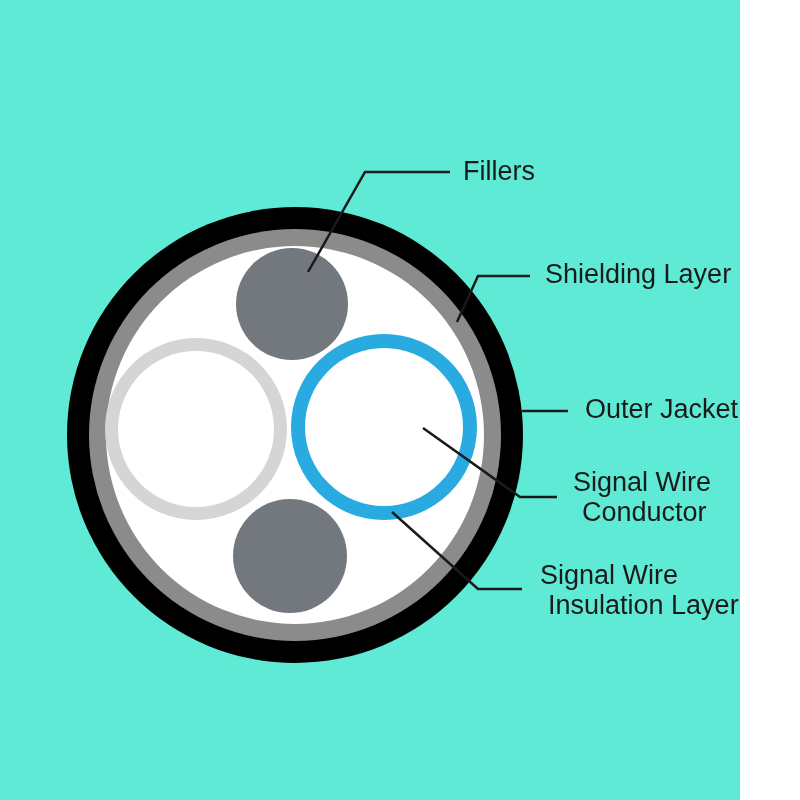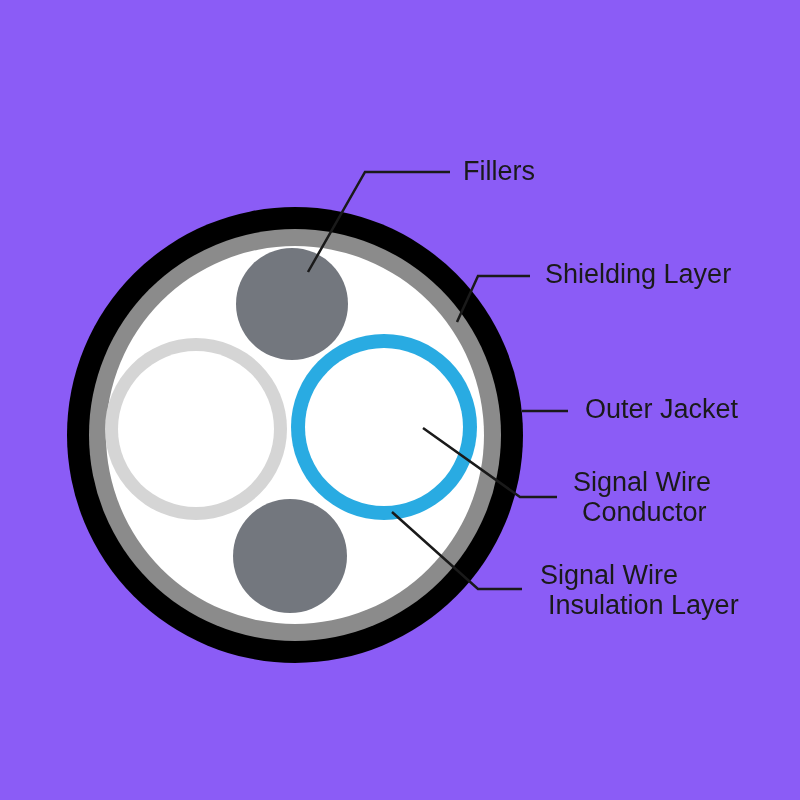--- a/index.html
+++ b/index.html
@@ -5,23 +5,23 @@
   html, body {
     margin: 0;
     padding: 0;
     width: 800px;
     height: 800px;
     background: #ffffff;
     font-family: "Liberation Sans", sans-serif;
   }
   .canvas {
     position: relative;
-    width: 800px;
+    width: 740px;
     height: 800px;
-    background: #8b5cf6;
+    background: #5eead4;
     overflow: hidden;
   }
   svg { display: block; }
   .label-text {
     font-family: "Liberation Sans", sans-serif;
     font-size: 27px;
     letter-spacing: 0px;
   }
   .leader {
     fill: none;

